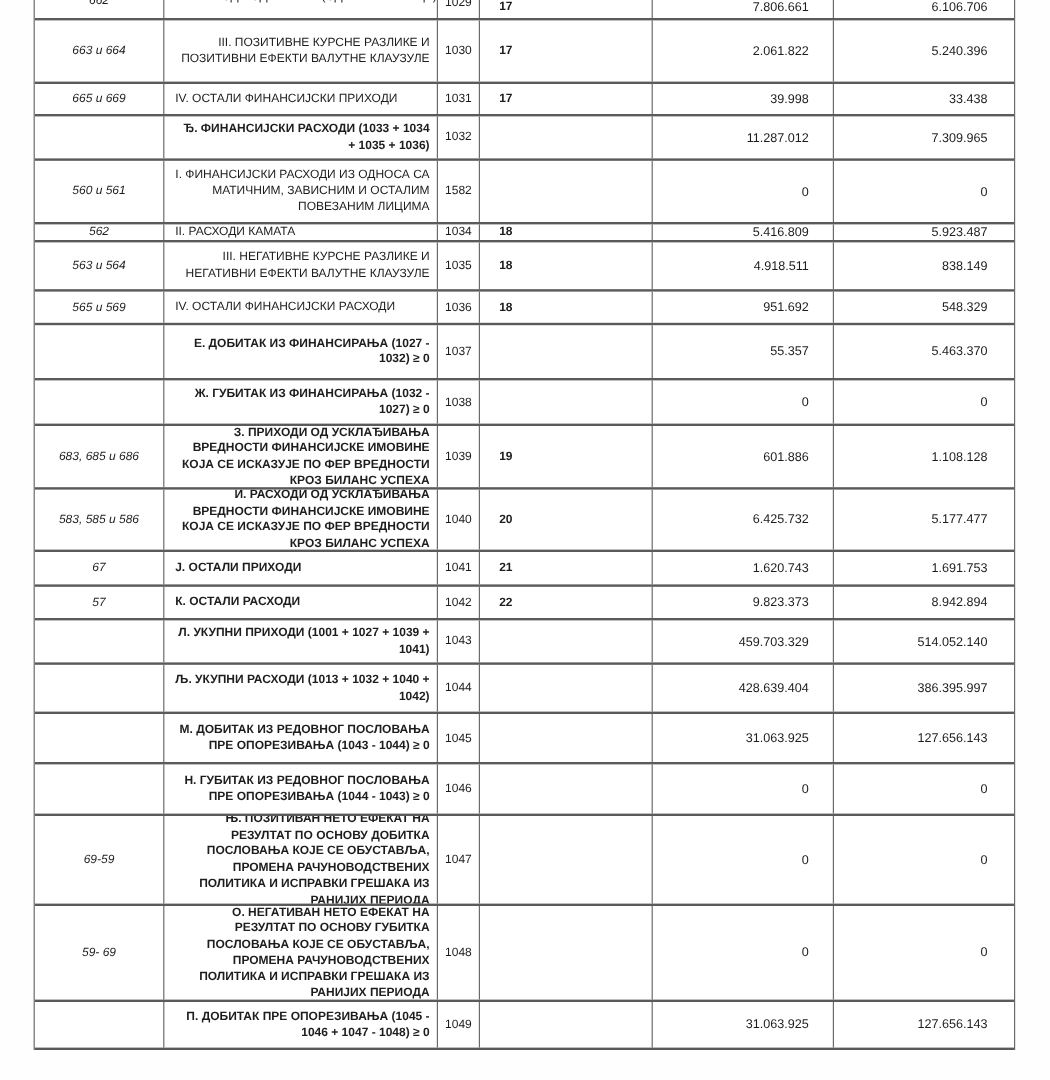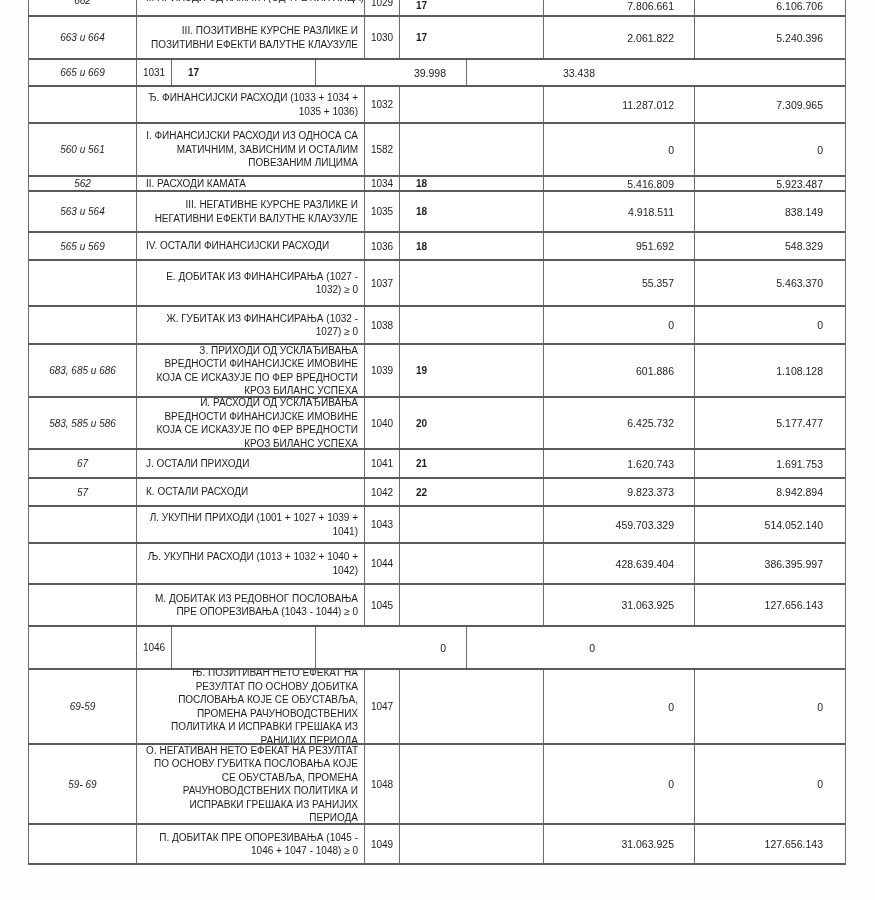--- a/index.html
+++ b/index.html
@@ -19,21 +19,21 @@
     box-sizing:border-box;border-right:1px solid #6b6b6b;
     display:flex;align-items:center;font-size:10px;overflow:hidden;
   }
   .a{width:108px;justify-content:center;text-align:center;font-style:italic;}
   .d{width:228px;padding:2px 6px 2px 9px;line-height:13.5px;text-align:right;}
   .o{width:35px;justify-content:center;}
   .n{width:144px;padding-left:16px;font-weight:bold;}
   .v{justify-content:flex-end;font-size:10.5px;}
   .v1{width:151px;padding-right:20px;}
   .v2{width:150px;padding-right:22px;border-right:none;}
-  .b .d{font-weight:400;}
+  .b .d{font-weight:700;}
   
   .clip .c{position:relative;}
   .clip .d{white-space:nowrap;}
   .clip .a span{transform:translateY(-7px);display:block;}
   .clip .d span{transform:translateY(-10px);display:block;}
   .clip .o span{transform:translateY(-5px);display:block;}
   .clip .n span,.clip .v span{transform:translateY(-2px);display:block;}
 </style>
 </head>
 <body>
@@ -55,31 +55,32 @@
           <span>17</span>
         </div>
       <div class="c v v1">
           <span>7.806.661</span>
         </div>
       <div class="c v v2">
           <span>6.106.706</span>
         </div>
     </div>
 
-    <div class="row" style="height:43px">
+    <div class="row" style="height:53px">
       <div class="c a">663 и 664</div>
       <div class="c d">III. ПОЗИТИВНЕ КУРСНЕ РАЗЛИКЕ И ПОЗИТИВНИ ЕФЕКТИ ВАЛУТНЕ КЛАУЗУЛЕ</div>
       <div class="c o">1030</div>
       <div class="c n">17</div>
       <div class="c v v1">2.061.822</div>
       <div class="c v v2">5.240.396</div>
     </div>
 
     <div class="row" style="height:27px">
       <div class="c a">665 и 669</div>
+      <div class="c d">IV. ОСТАЛИ ФИНАНСИЈСКИ ПРИХОДИ</div>
       <div class="c o">1031</div>
       <div class="c n">17</div>
       <div class="c v v1">39.998</div>
       <div class="c v v2">33.438</div>
     </div>
 
     <div class="row b" style="height:37px">
       <div class="c a"></div>
       <div class="c d">Ђ. ФИНАНСИЈСКИ РАСХОДИ (1033 + 1034 + 1035 + 1036)</div>
       <div class="c o">1032</div>
@@ -200,20 +201,21 @@
       <div class="c a"></div>
       <div class="c d">М. ДОБИТАК ИЗ РЕДОВНОГ ПОСЛОВАЊА ПРЕ ОПОРЕЗИВАЊА (1043 - 1044) ≥ 0</div>
       <div class="c o">1045</div>
       <div class="c n"></div>
       <div class="c v v1">31.063.925</div>
       <div class="c v v2">127.656.143</div>
     </div>
 
     <div class="row b" style="height:43px">
       <div class="c a"></div>
+      <div class="c d">Н. ГУБИТАК ИЗ РЕДОВНОГ ПОСЛОВАЊА ПРЕ ОПОРЕЗИВАЊА (1044 - 1043) ≥ 0</div>
       <div class="c o">1046</div>
       <div class="c n"></div>
       <div class="c v v1">0</div>
       <div class="c v v2">0</div>
     </div>
 
     <div class="row b" style="height:75px">
       <div class="c a">69-59</div>
       <div class="c d">Њ. ПОЗИТИВАН НЕТО ЕФЕКАТ НА РЕЗУЛТАТ ПО ОСНОВУ ДОБИТКА ПОСЛОВАЊА КОЈЕ СЕ ОБУСТАВЉА, ПРОМЕНА РАЧУНОВОДСТВЕНИХ ПОЛИТИКА И ИСПРАВКИ ГРЕШАКА ИЗ РАНИЈИХ ПЕРИОДА</div>
       <div class="c o">1047</div>

